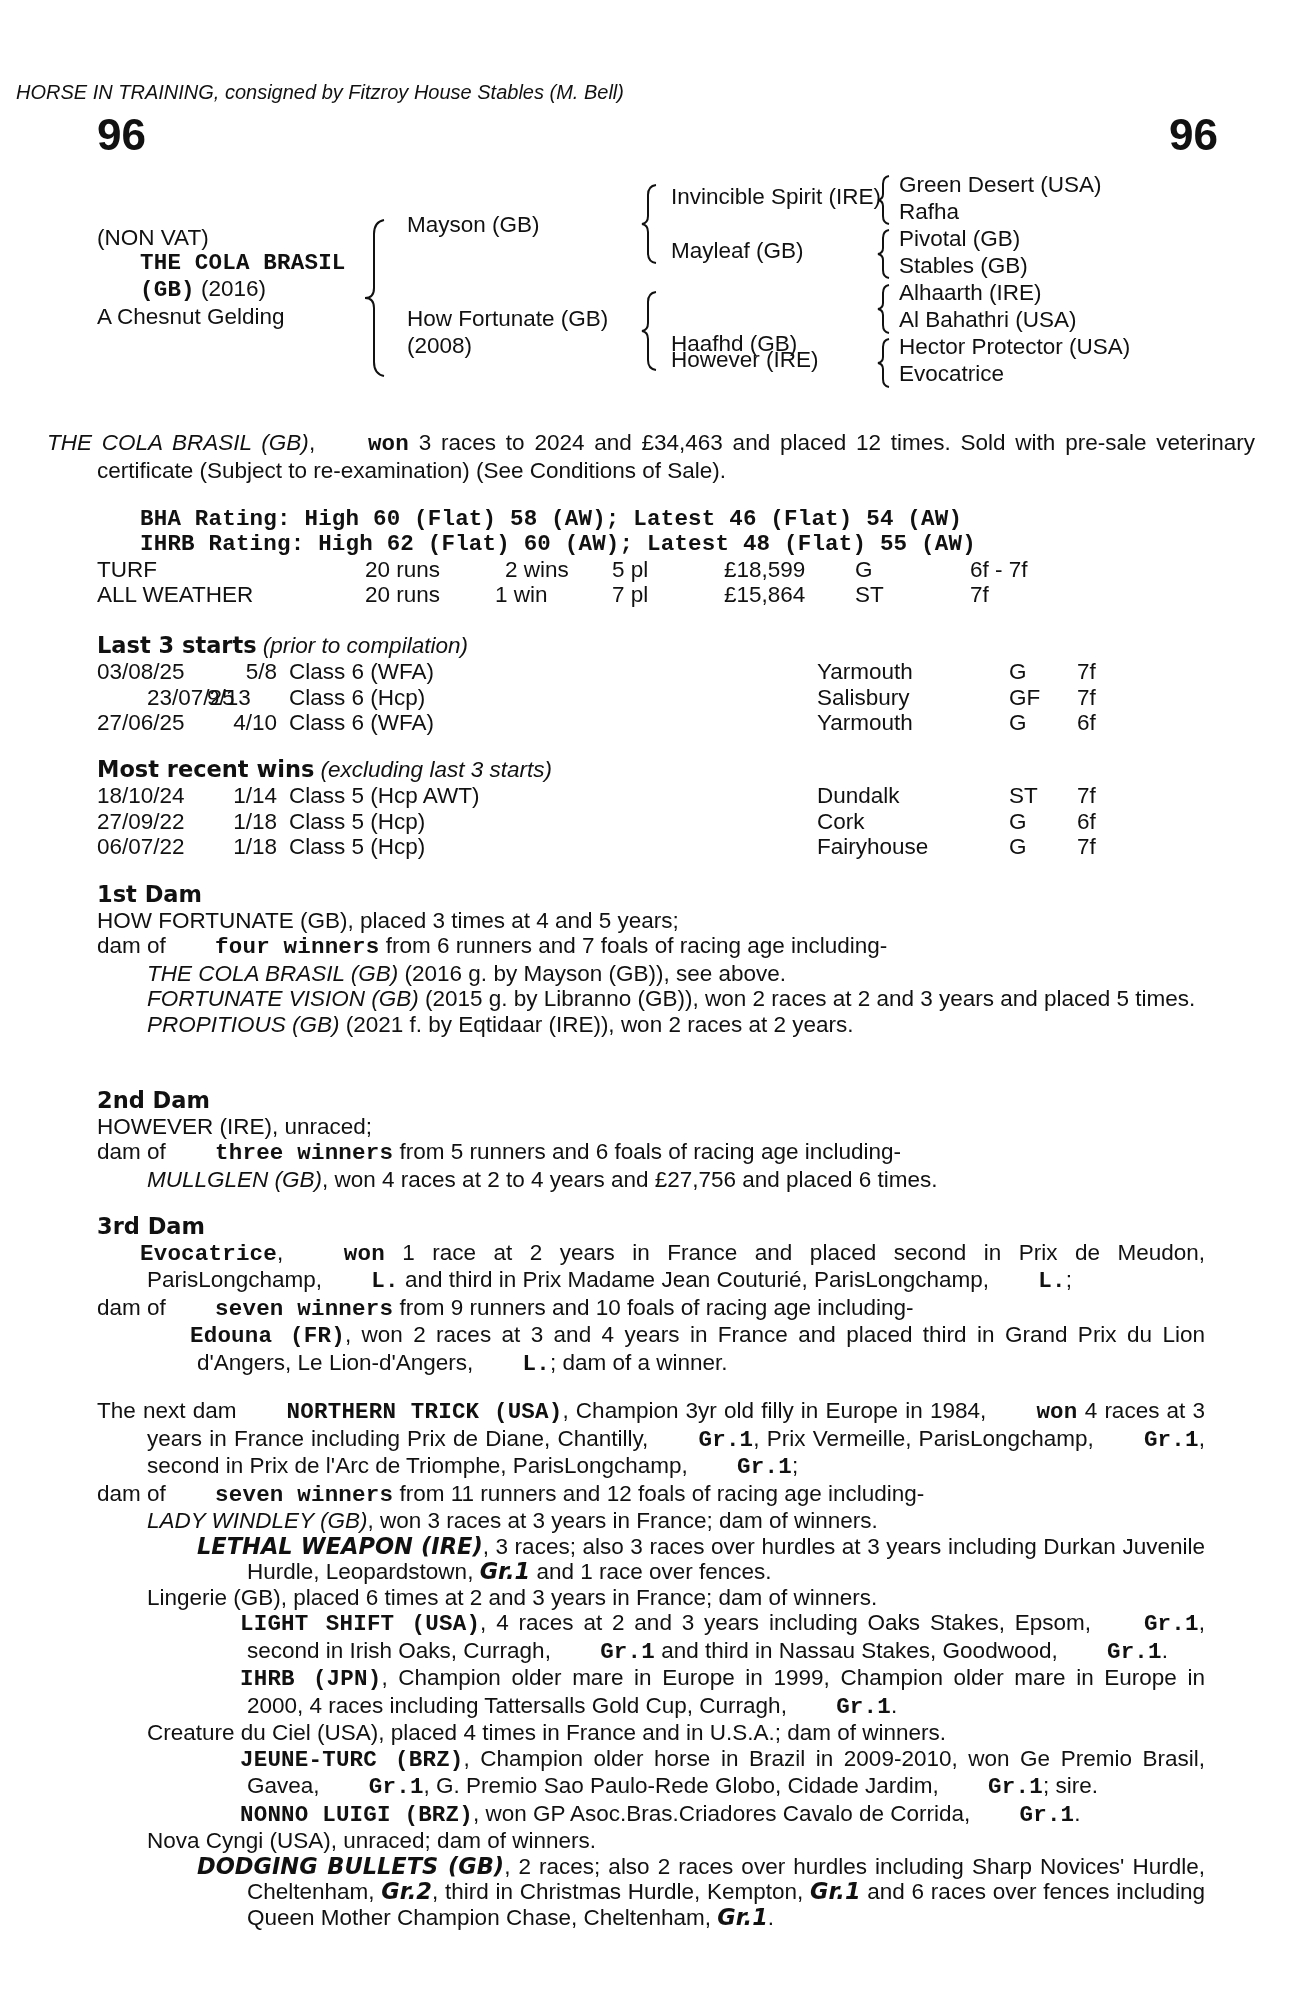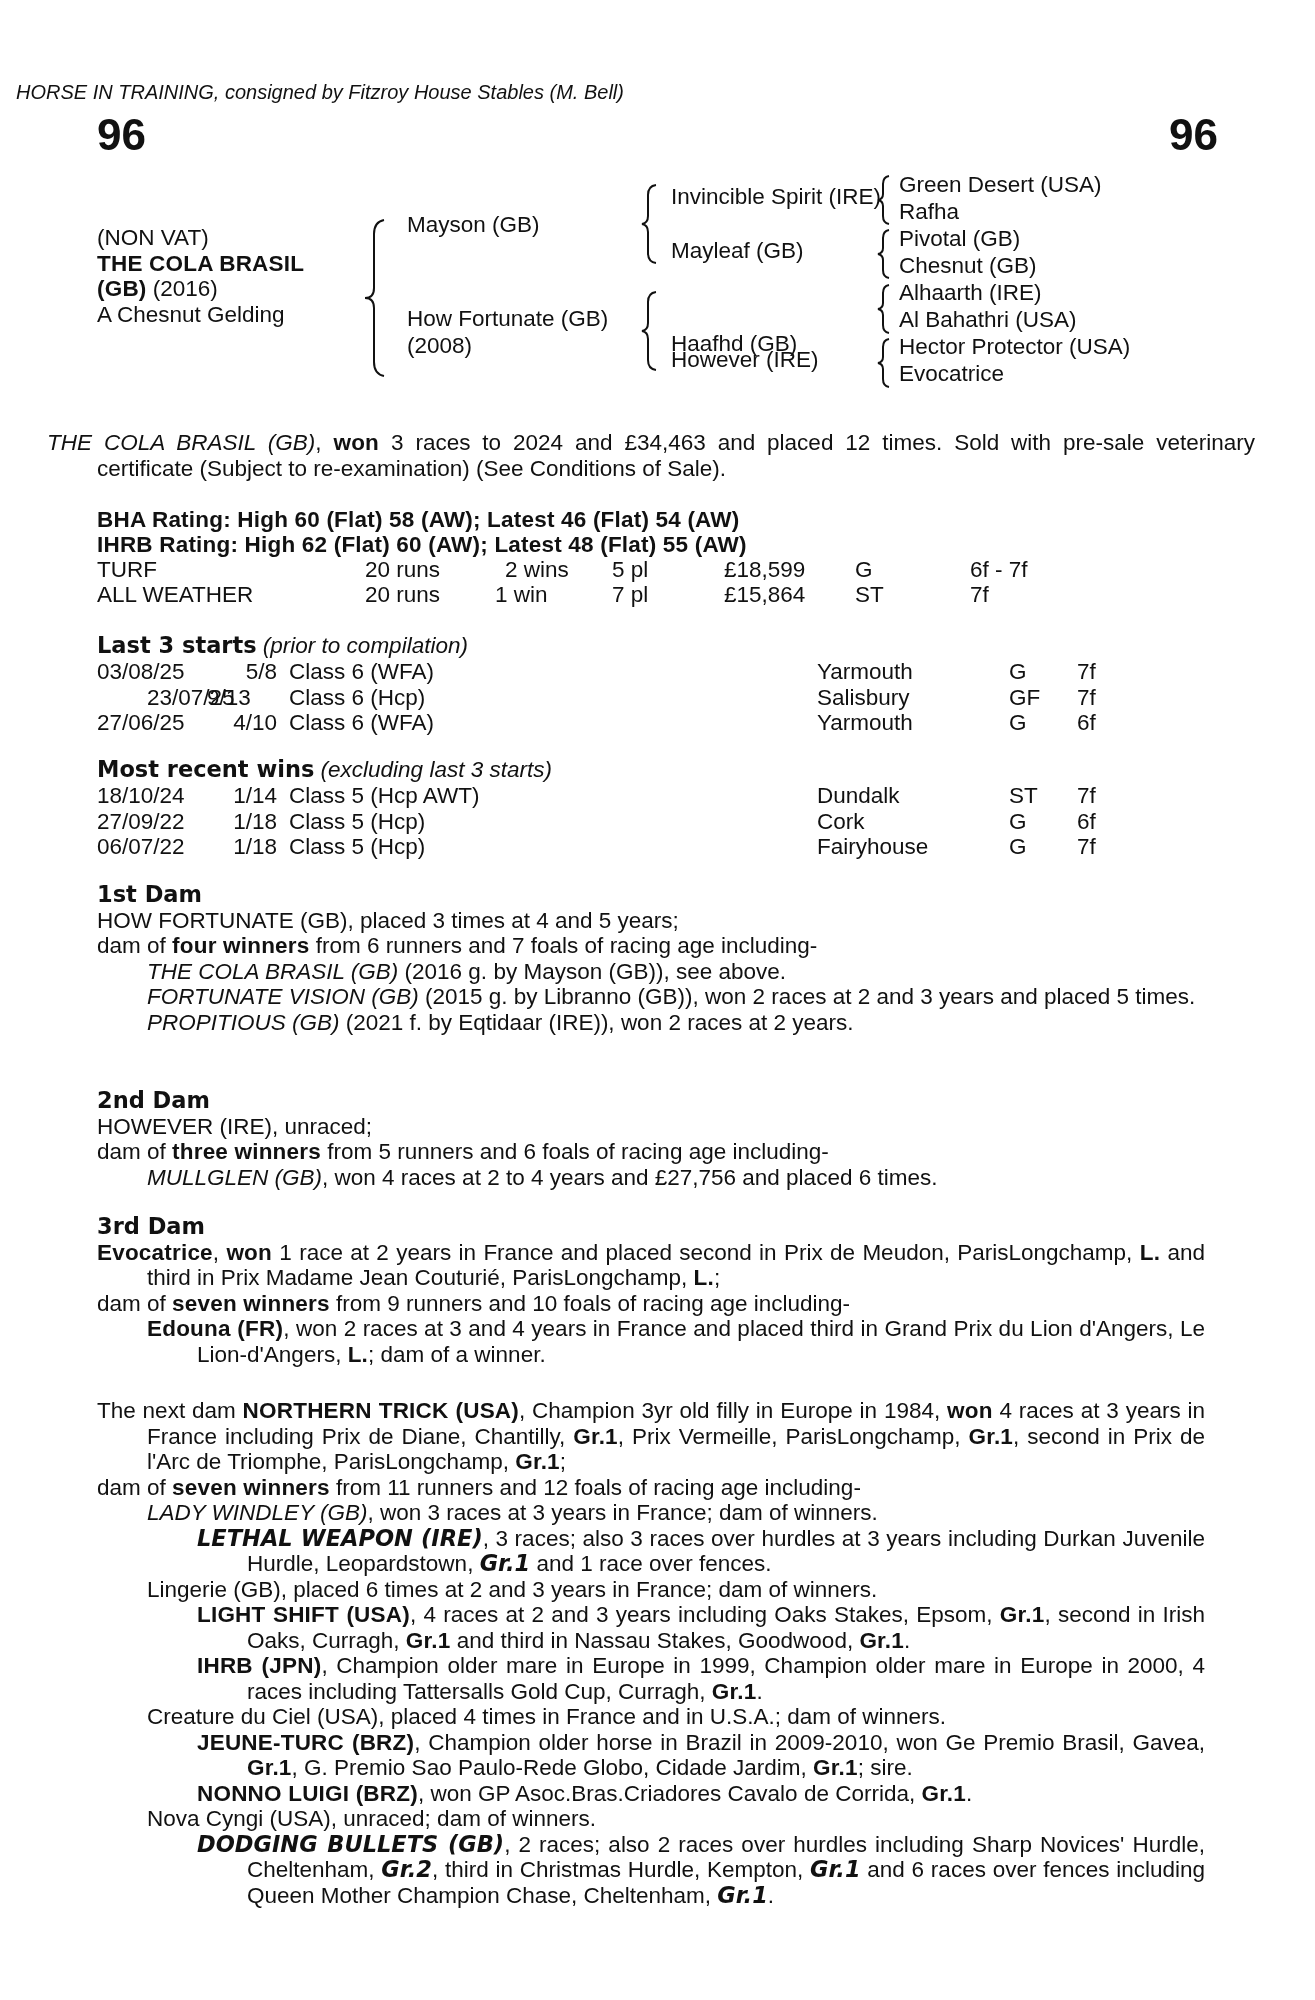--- a/index.html
+++ b/index.html
@@ -2,21 +2,21 @@
 <html><head>
 <meta charset="utf-8">
 <style>
   html, body { margin: 0; padding: 0; background: #ffffff; }
   body {
     width: 1315px; height: 2000px; position: relative; overflow: hidden;
     font-family: "Liberation Sans", sans-serif; color: #111111;
     font-size: 22.5px; line-height: 25.5px;
   }
   .abs { position: absolute; }
-  .heavy { font-family: Liberation Sans, sans-serif; font-weight: bold; letter-spacing: 0.2px; }
+  .heavy { font-family: Liberation Mono, monospace; font-weight: bold; letter-spacing: 0.2px; margin-left: 43px; }
   .i { font-style: italic; }
   .bi { font-family: "DejaVu Sans", sans-serif; font-weight: bold; font-style: italic; }
 
   .header-title { left: 16px; width: 1315px; top: 80px; text-align: left; font-style: italic; font-size: 20px; }
   .lot-num { top: 110px; font-size: 44px; font-weight: bold; line-height: 50px; }
   .lot-left { left: 97px; }
   .lot-right { right: 97px; }
 
   
   .ped-text { white-space: nowrap; }
@@ -68,21 +68,21 @@
   <svg class="abs" style="left:876px; top:283px;" width="16" height="52">
       <path d="M13 2 Q7 3 7 10 L7 20 Q7 25 2 26 Q7 27 7 32 L7 42 Q7 49 13 50" fill="none" stroke="#111" stroke-width="2"></path>
     </svg>
   <svg class="abs" style="left:876px; top:337px;" width="16" height="52">
       <path d="M13 2 Q7 3 7 10 L7 20 Q7 25 2 26 Q7 27 7 32 L7 42 Q7 49 13 50" fill="none" stroke="#111" stroke-width="2"></path>
     </svg>
 
   <div class="abs ped-text" style="left:899px; top:172px;">Green Desert (USA)</div>
   <div class="abs ped-text" style="left:899px; top:199px;">Rafha</div>
   <div class="abs ped-text" style="left:899px; top:226px;">Pivotal (GB)</div>
-  <div class="abs ped-text" style="left:899px; top:253px;">Chesnut (GB)</div>
+  <div class="abs ped-text" style="left:899px; top:253px;">Stables (GB)</div>
   <div class="abs ped-text" style="left:899px; top:280px;">Alhaarth (IRE)</div>
   <div class="abs ped-text" style="left:899px; top:307px;">Al Bahathri (USA)</div>
   <div class="abs ped-text" style="left:899px; top:334px;">Hector Protector (USA)</div>
   <div class="abs ped-text" style="left:899px; top:361px;">Evocatrice</div>
 </div>
 
 <div class="abs para hang" style="top:430px; padding-left:50px; left:47px; width:1158px;">
   <span class="i">THE COLA BRASIL (GB)</span>, <span class="heavy">won</span><span> 3 races to 2024 and £34,463 and placed 12 times. Sold with pre-sale veterinary certificate (Subject to re-examination) (See Conditions of Sale).</span>
 </div>
 

